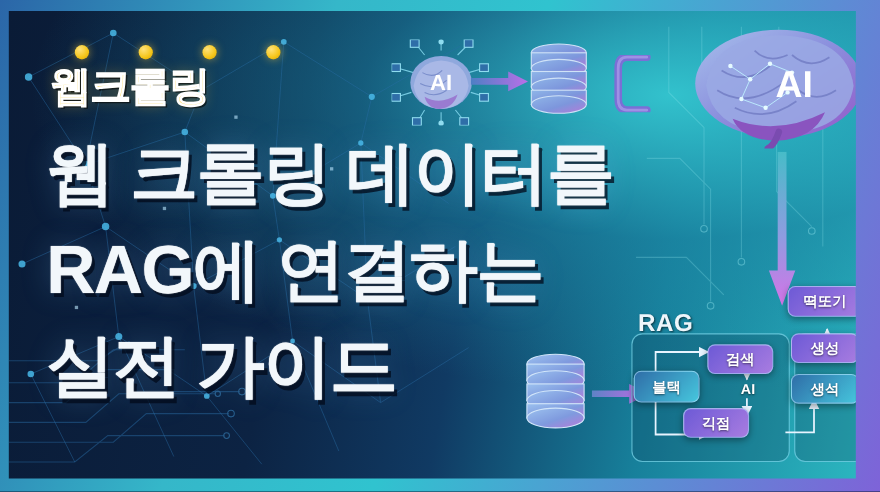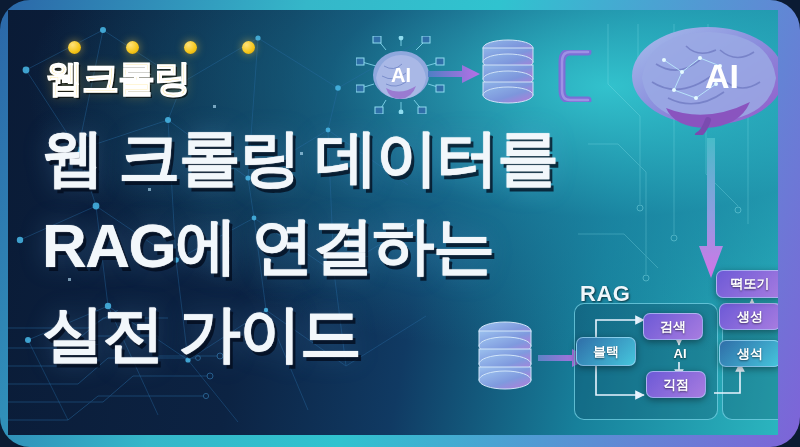--- a/index.html
+++ b/index.html
@@ -1,19 +1,19 @@
 <!DOCTYPE html>
 <html><head>
 <meta charset="utf-8">
 <style>
   html,body{margin:0;padding:0;background:#0b1b33;}
   body{font-family:"Liberation Sans","DejaVu Sans",sans-serif;}
 
   .stage{position:relative;width:800px;height:447px;overflow:hidden;
-    background:linear-gradient(110deg,#2b66a8 0%,#35b7c9 32%,#30c3cf 52%,#7e63d8 100%);border-radius:30px;}
+    background:linear-gradient(110deg,#2b66a8 0%,#35b7c9 32%,#30c3cf 52%,#7e63d8 100%);}
 
   
   .panel{position:absolute;left:8px;top:10px;right:22px;bottom:12px;overflow:hidden;
     background:
       radial-gradient(130% 110% at 78% 18%, rgba(52,198,208,.95) 0%, rgba(28,135,165,.55) 28%, rgba(11,32,62,0) 58%),
       linear-gradient(100deg,#0a1b36 0%,#0c2343 34%,#103a63 54%,#17809b 76%,#2bb5bf 100%);}
 
   
   .net{position:absolute;inset:0;}
   .net svg{position:absolute;left:0;top:0;}
@@ -316,20 +316,20 @@
         <path d="M105 97 L105 113"></path>
         <path d="M140 128 L166 128 L166 98"></path>
         <path d="M178 84 L178 76"></path>
         <path d="M178 44 L178 34"></path>
       </g>
       <path d="M105 68 L105 80" stroke="#e8f4ff" stroke-width="1.6" fill="none" marker-end="url(#ah)"></path>
     </svg>
 
     <div class="node n-cyan" style="left: 568px; top: 327px; width: 58px; height: 27px;">블택</div>
     <div class="node n-purple" style="left: 635px; top: 287px; width: 58px; height: 25px; margin-top: 16px;">검색</div>
-    <div class="node n-purple" style="left: 638px; top: 361px; width: 58px; height: 25px;">긱점</div>
+    <div class="node n-purple" style="left: 613px; top: 361px; width: 58px; height: 25px;">긱점</div>
     <div class="node n-cyan" style="left: 711px; top: 330px; width: 60px; height: 25px;">생석</div>
     <div class="node n-purple" style="left: 711px; top: 293px; width: 60px; height: 25px;">생성</div>
-    <div class="node n-purple" style="left: 708px; top: 260px; width: 66px; height: 26px;">뗙또기</div>
+    <div class="node n-purple" style="left: 708px; top: 250px; width: 66px; height: 26px;">뗙또기</div>
 
     <div class="ai-mid">AI</div>
   </div>
 </div>
 
 </body></html>

